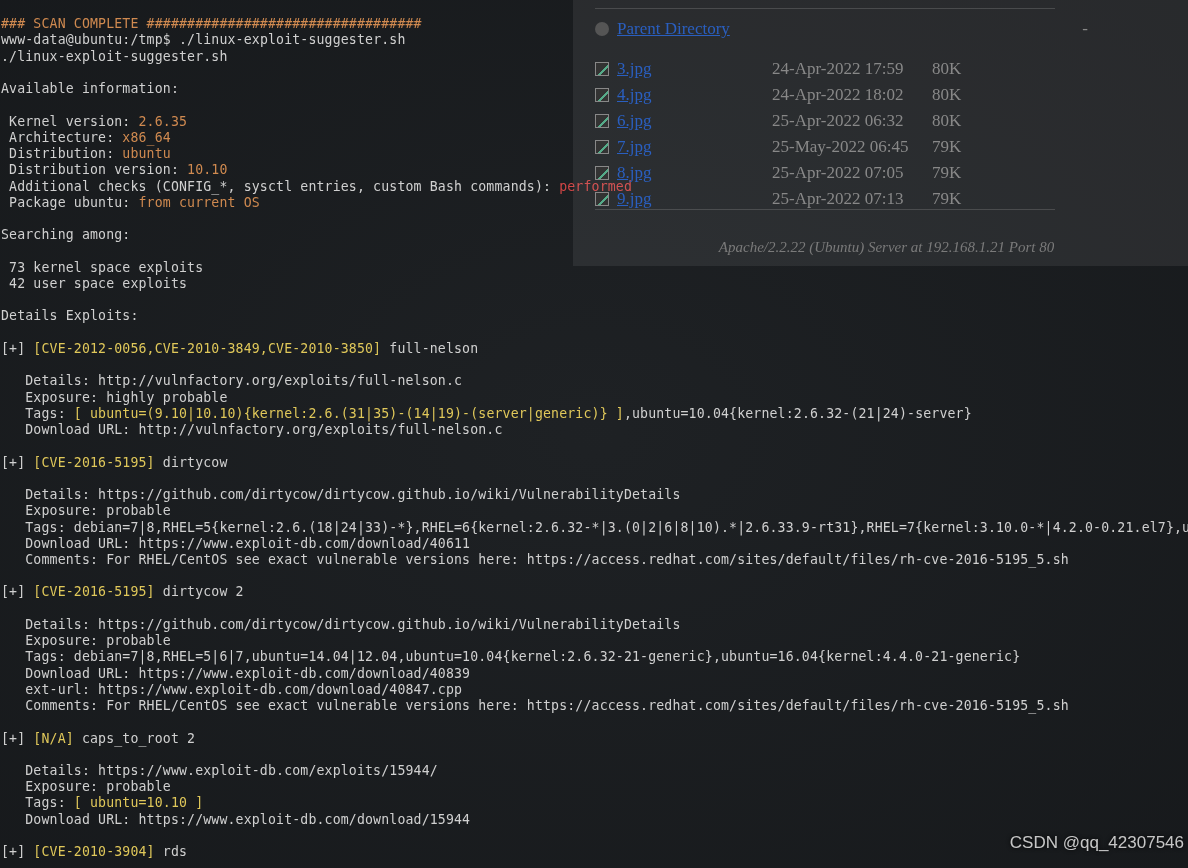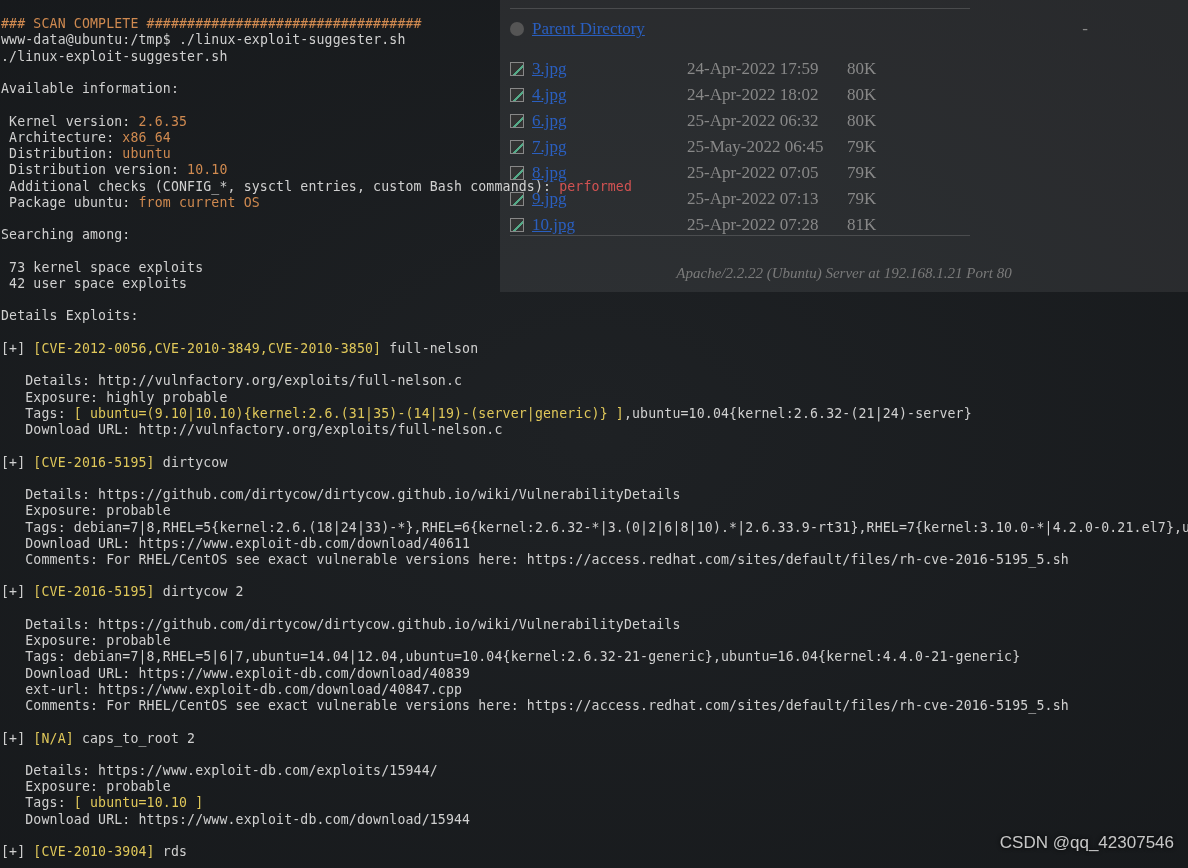--- a/index.html
+++ b/index.html
@@ -34,24 +34,24 @@
   }
   .c-orange  { color: #d08a50; }
   .c-yellow  { color: #e0c85a; }
   .c-red     { color: #d04545; }
   .c-bold    { font-weight: normal; }
 
   .apache-panel {
     position: absolute;
     right: 0;
     top: 0;
-    width: 688px;
+    width: 615px;
     background: rgba(245,245,245,0.08);
     z-index: 3;
-    padding: 0 0 10px 0;
+    padding: 0 0 10px 12px;
   }
   .apache-inner {
     padding: 0 10px 0 10px;
   }
   .dir-row {
     display: flex;
     align-items: baseline;
     font-family: Georgia, 'Times New Roman', serif;
     font-size: 17px;
     height: 26px;
@@ -82,21 +82,21 @@
   .apache-footer {
     font-family: Georgia, 'Times New Roman', serif;
     font-style: italic;
     font-size: 15px;
     color: #7a7a7a;
     padding-top: 18px;
     text-align: center;
   }
   .watermark {
     position: absolute;
-    right: 14px;
+    right: 4px;
     bottom: 14px;
     color: rgba(230,230,230,0.85);
     font-family: Arial, sans-serif;
     font-size: 17px;
     text-shadow: 0 0 4px #000;
     z-index: 10;
   }
   .img-icon {
     display:inline-block;
     width:14px;height:14px;
@@ -217,25 +217,19 @@
           <span class="dir-name">8.jpg</span>
           <span class="dir-mod">25-Apr-2022 07:05</span>
           <span class="dir-size">79K</span>
         </div>
         <div class="dir-row">
           <span class="dir-icon"><span class="img-icon"></span></span>
           <span class="dir-name">9.jpg</span>
           <span class="dir-mod">25-Apr-2022 07:13</span>
           <span class="dir-size">79K</span>
         </div>
-        <div class="dir-row">
-          <span class="dir-icon"><span class="img-icon"></span></span>
-          <span class="dir-name">10.jpg</span>
-          <span class="dir-mod">25-Apr-2022 07:28</span>
-          <span class="dir-size">81K</span>
-        </div>
       </div>
     <hr class="apache-hr">
     <div class="apache-footer">Apache/2.2.22 (Ubuntu) Server at 192.168.1.21 Port 80</div>
   </div>
 </div>
 
 <div class="watermark">CSDN @qq_42307546</div>
 
 </body></html>

